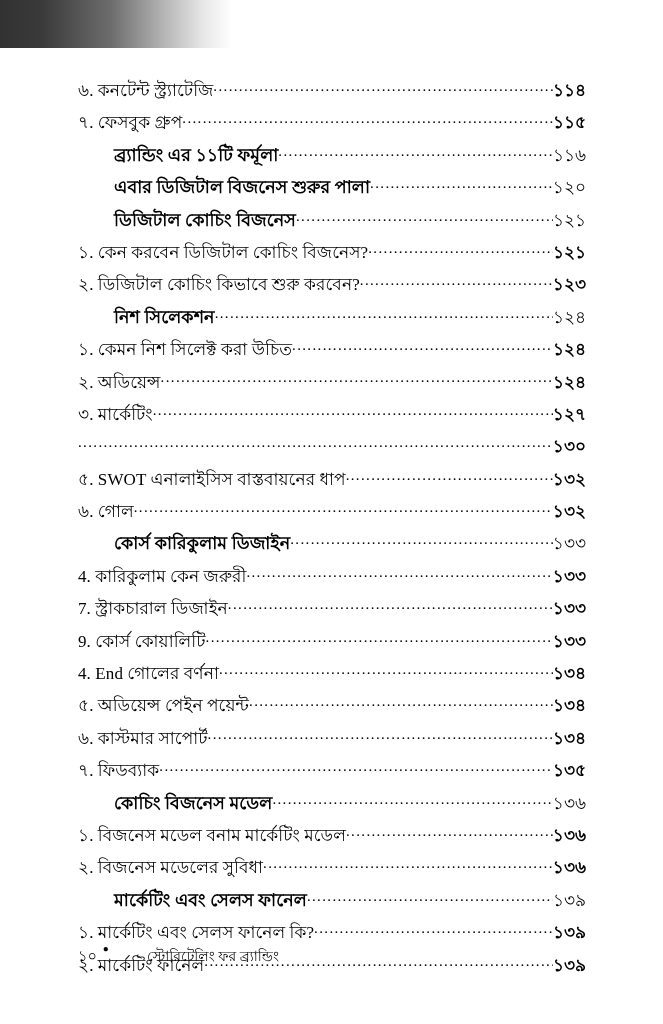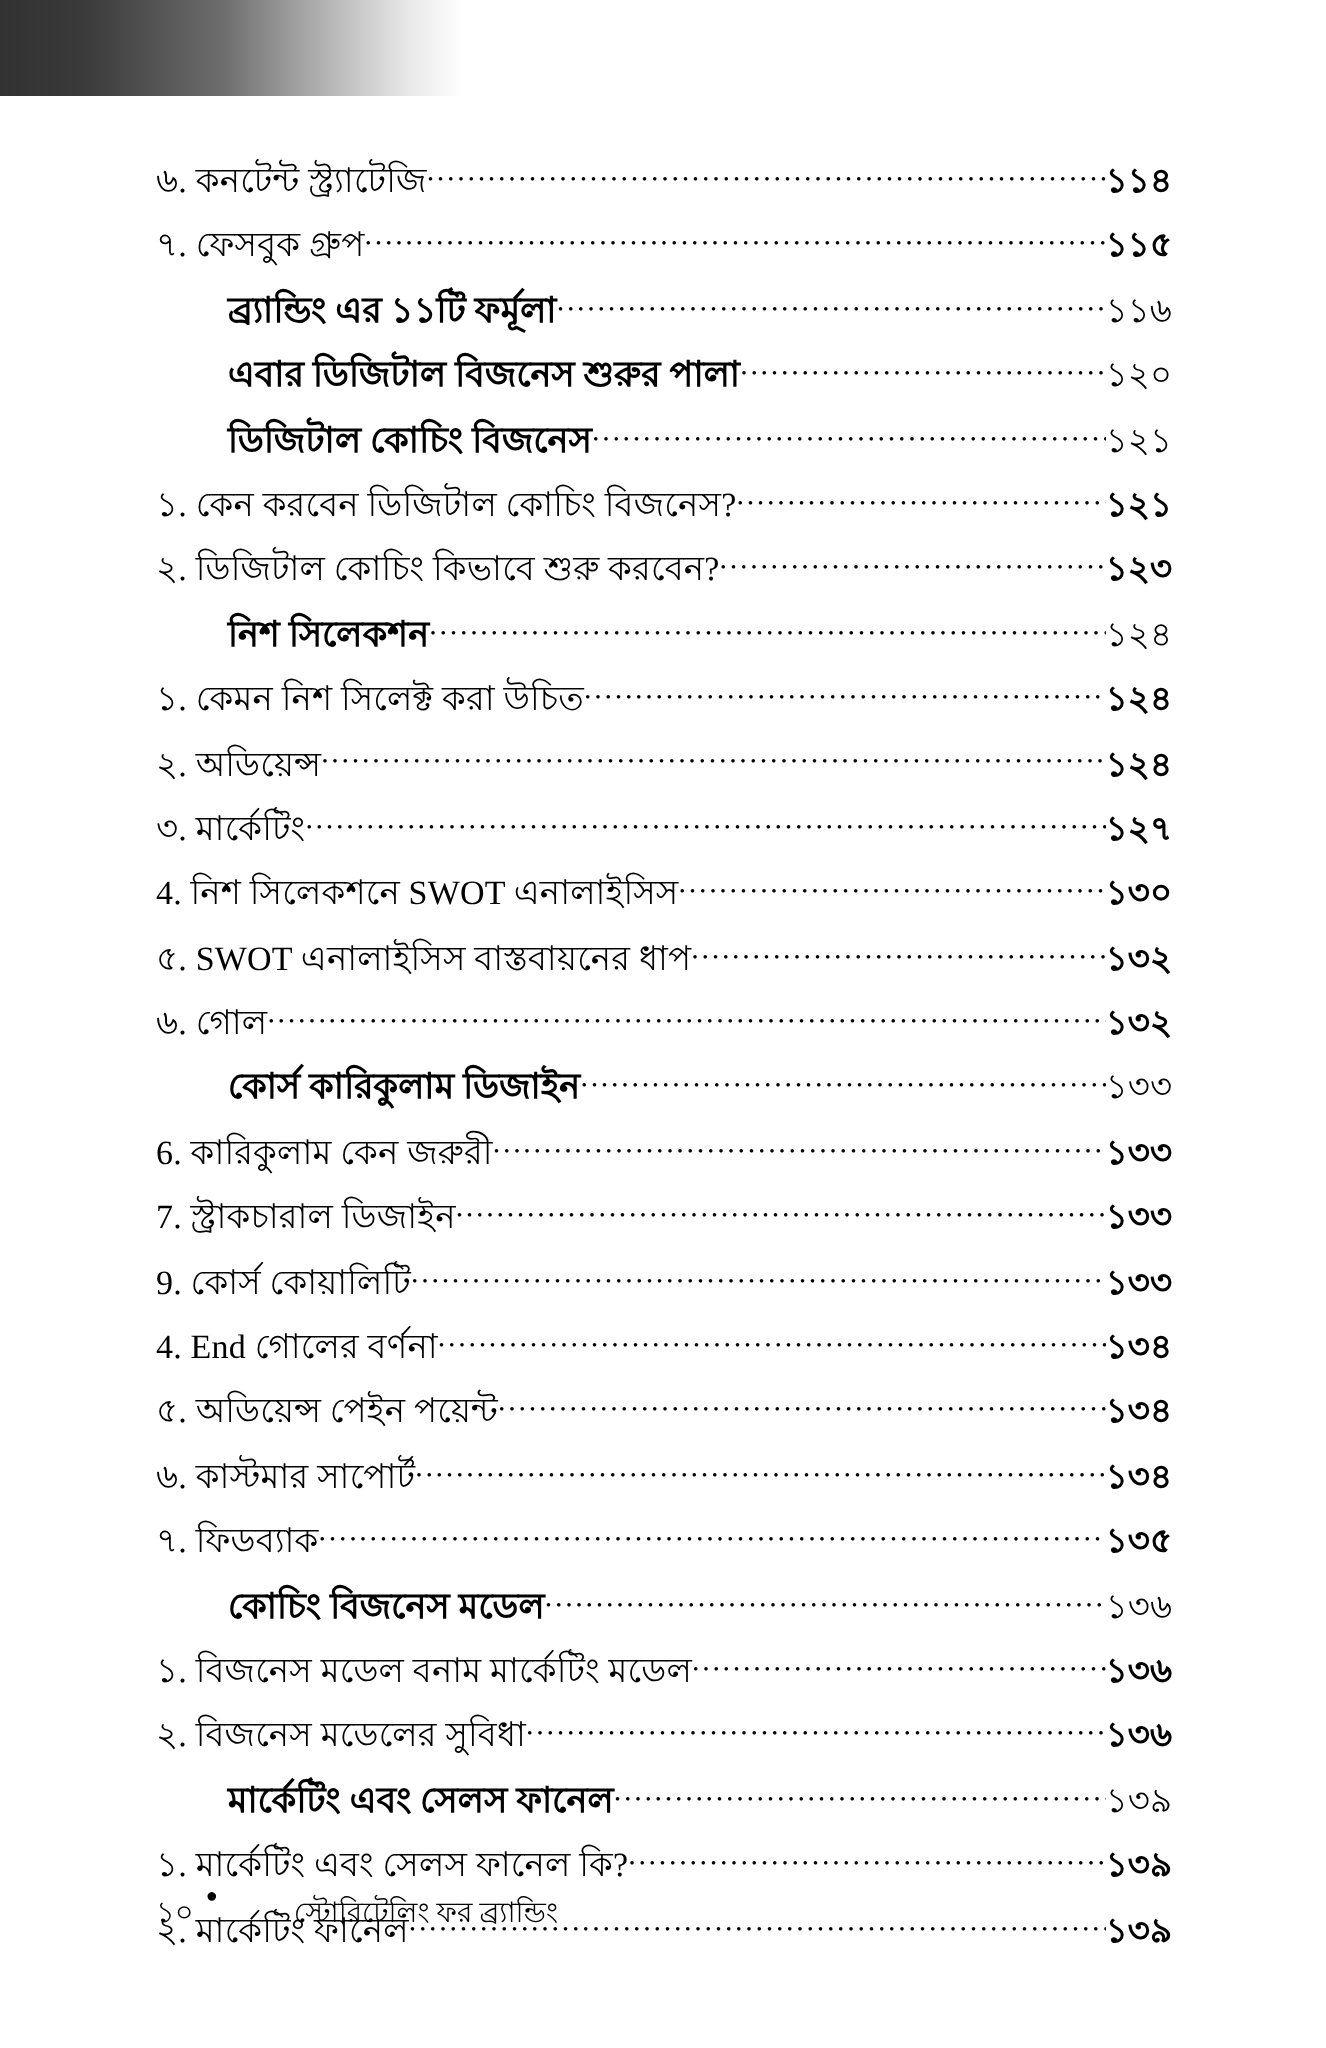--- a/index.html
+++ b/index.html
@@ -163,41 +163,40 @@
       <span class="toc-label">২. অডিয়েন্স</span>
       <span class="leader"></span>
       <span class="toc-page">১২৪</span>
     </div>
     <div class="toc-row item">
       <span class="toc-label">৩. মার্কেটিং</span>
       <span class="leader"></span>
       <span class="toc-page">১২৭</span>
     </div>
     <div class="toc-row item">
-      <span class="toc-label">4. নিশ সিলেকশনে SWOT এনালাইসিস</span>
       <span class="leader"></span>
       <span class="toc-page">১৩০</span>
     </div>
     <div class="toc-row item">
       <span class="toc-label">৫. SWOT এনালাইসিস বাস্তবায়নের ধাপ</span>
       <span class="leader"></span>
       <span class="toc-page">১৩২</span>
     </div>
     <div class="toc-row item">
       <span class="toc-label">৬. গোল</span>
       <span class="leader"></span>
       <span class="toc-page">১৩২</span>
     </div>
     <div class="toc-row section">
       <span class="toc-label">কোর্স কারিকুলাম ডিজাইন</span>
       <span class="leader"></span>
       <span class="toc-page">১৩৩</span>
     </div>
     <div class="toc-row item">
-      <span class="toc-label">6. কারিকুলাম কেন জরুরী</span>
+      <span class="toc-label">4. কারিকুলাম কেন জরুরী</span>
       <span class="leader"></span>
       <span class="toc-page">১৩৩</span>
     </div>
     <div class="toc-row item">
       <span class="toc-label">7. স্ট্রাকচারাল ডিজাইন</span>
       <span class="leader"></span>
       <span class="toc-page">১৩৩</span>
     </div>
     <div class="toc-row item">
       <span class="toc-label">9. কোর্স কোয়ালিটি</span>

